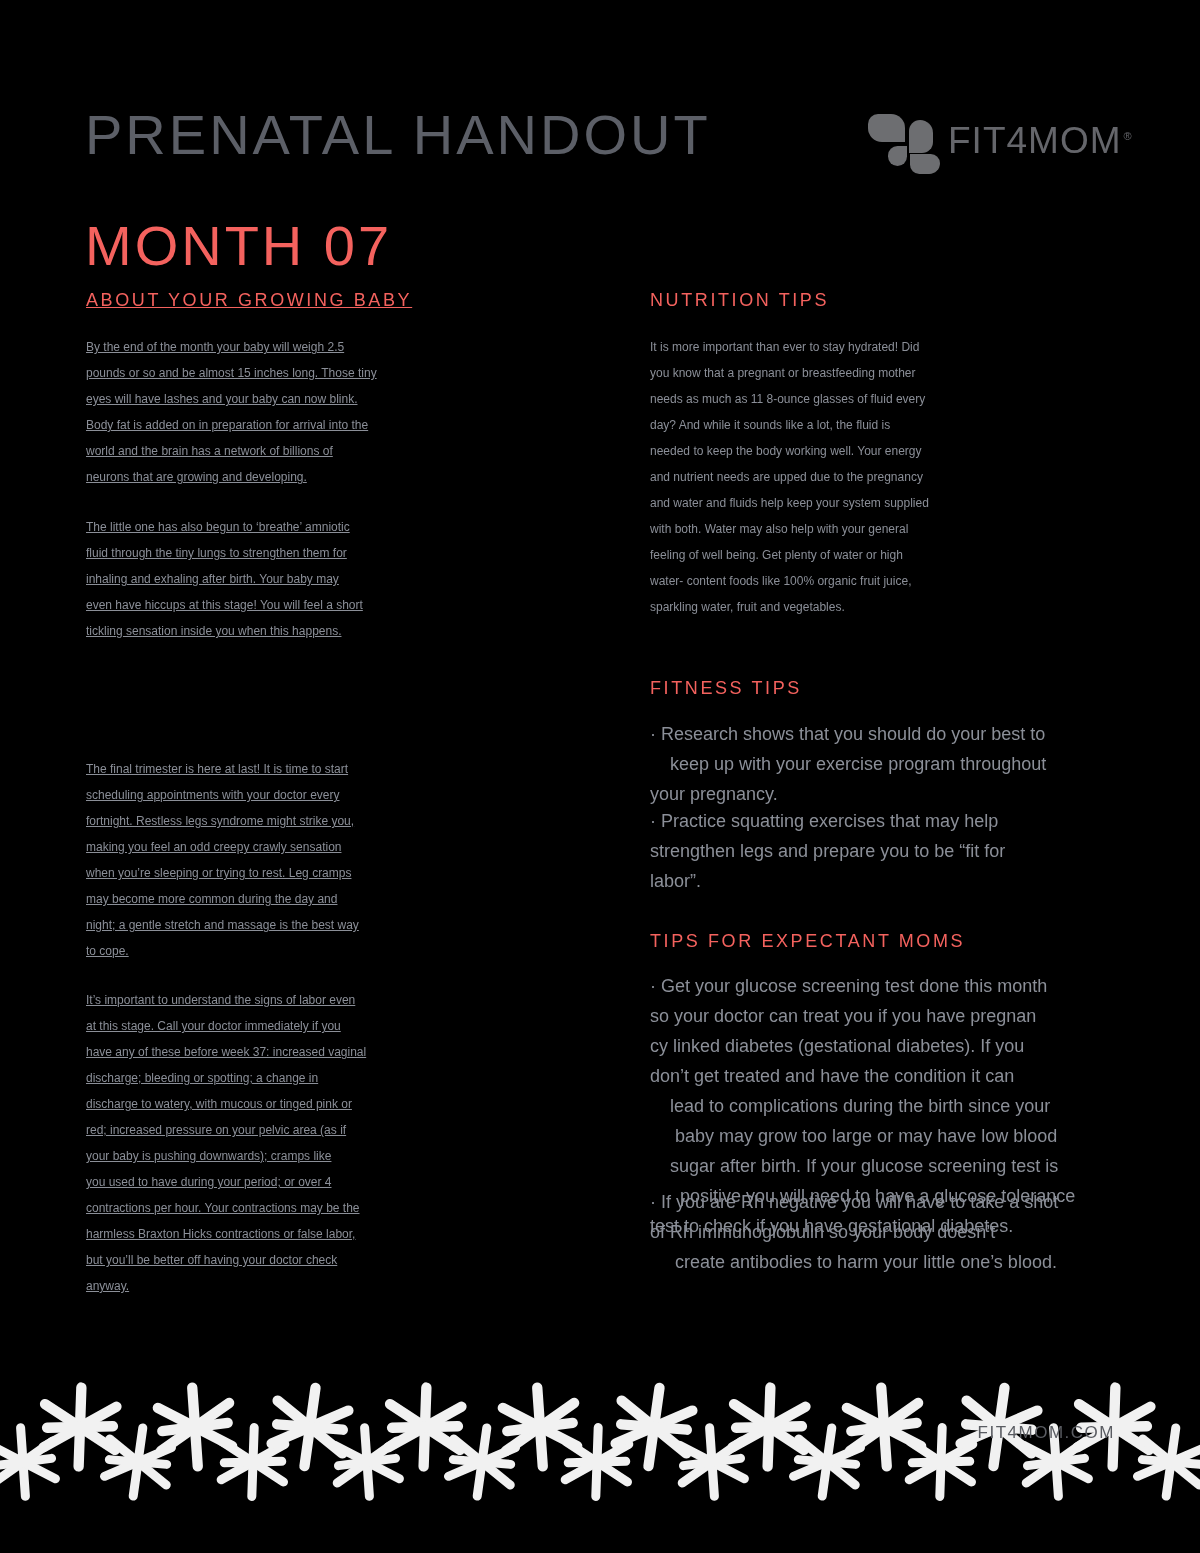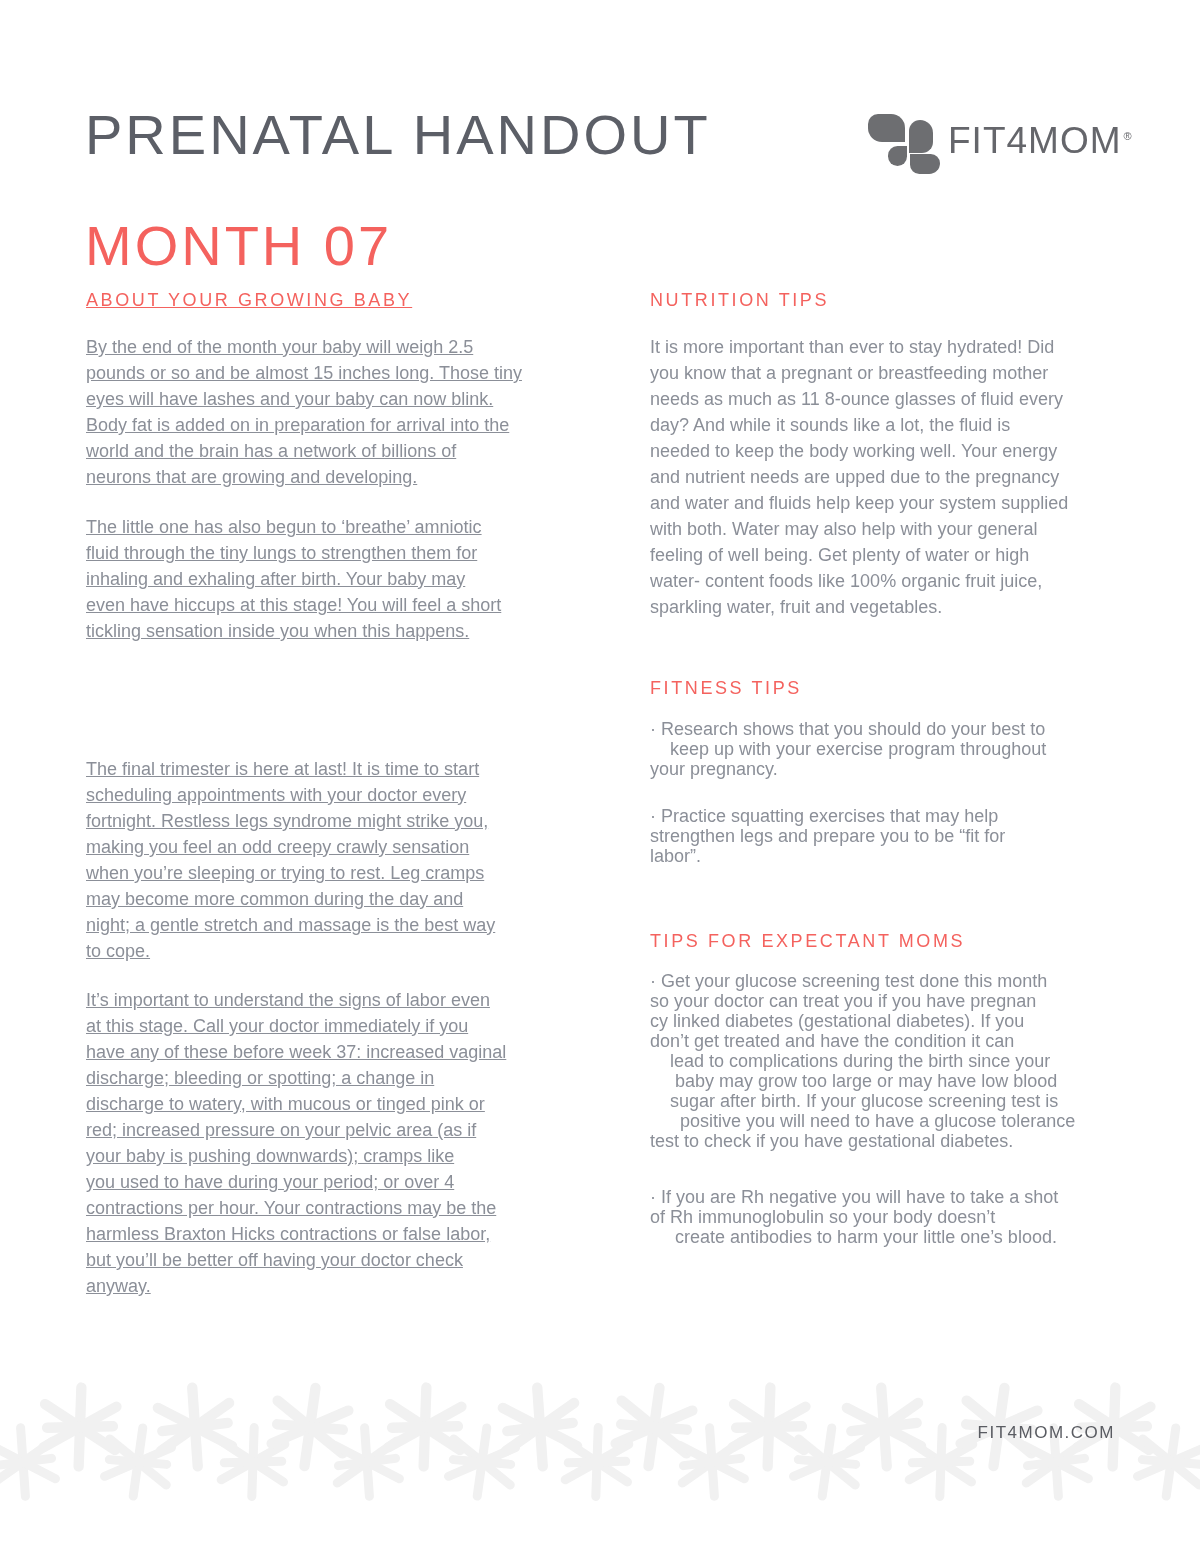--- a/index.html
+++ b/index.html
@@ -1,19 +1,19 @@
 <!DOCTYPE html>
 <html><head>
 <meta charset="utf-8">
 <style>
   html,body{margin:0;padding:0;}
   body{font-family:"Liberation Sans", sans-serif; background:#e9e9e9;}
   .page{
     position:relative; width:1200px; height:1553px; margin:0 auto;
-    background:#ffffff; overflow:hidden;
+    background:#000000; overflow:hidden;
   }
   
   .title-block{position:absolute; left:85px; top:100px;}
   .title-line{
     font-size:56px; font-weight:300; letter-spacing:3px;
     color:#5c5f67; line-height:70px; white-space:nowrap;
   }
   .title-line.accent{color:#f4625e;margin-top:41px;}
   .logo{position:absolute; left:868px; top:108px; width:260px; height:70px;}
   .logo-icon{position:absolute; left:0; top:0; width:72px; height:66px;}
@@ -29,24 +29,24 @@
   .logo-text .reg{font-size:11px; vertical-align:super; margin-left:2px;}
   
   .block{position:absolute; white-space:pre-wrap;}
   .lcol{left:86px;  width:530px;text-decoration:underline;}
   .rcol{left:634px; width:522px;margin-left:16px;}
   .shead{
     font-size:18px; font-weight:500; letter-spacing:2.6px;
     color:#f4625e; line-height:24px;
   }
   .para{
-    font-size:18px; font-weight:400; color:#8b8f98; line-height:26px;
+    font-size:12px; font-weight:400; color:#8b8f98; line-height:26px;
   }
   .tip{
-    font-size:18px; font-weight:400; color:#8b8f98; line-height:20px;
+    font-size:18px; font-weight:400; color:#8b8f98; line-height:30px;
   }
   
   .footer-decoration{position:absolute; left:0; top:0; width:1200px; height:1553px; pointer-events:none;}
   .footer-decoration svg{position:absolute;}
   .footer-site{
     position:absolute; right:85px; top:1423px; z-index:3;
     font-size:17px; font-weight:400; letter-spacing:1.5px; color:#5a5c62;
   }
 </style>
 </head>

